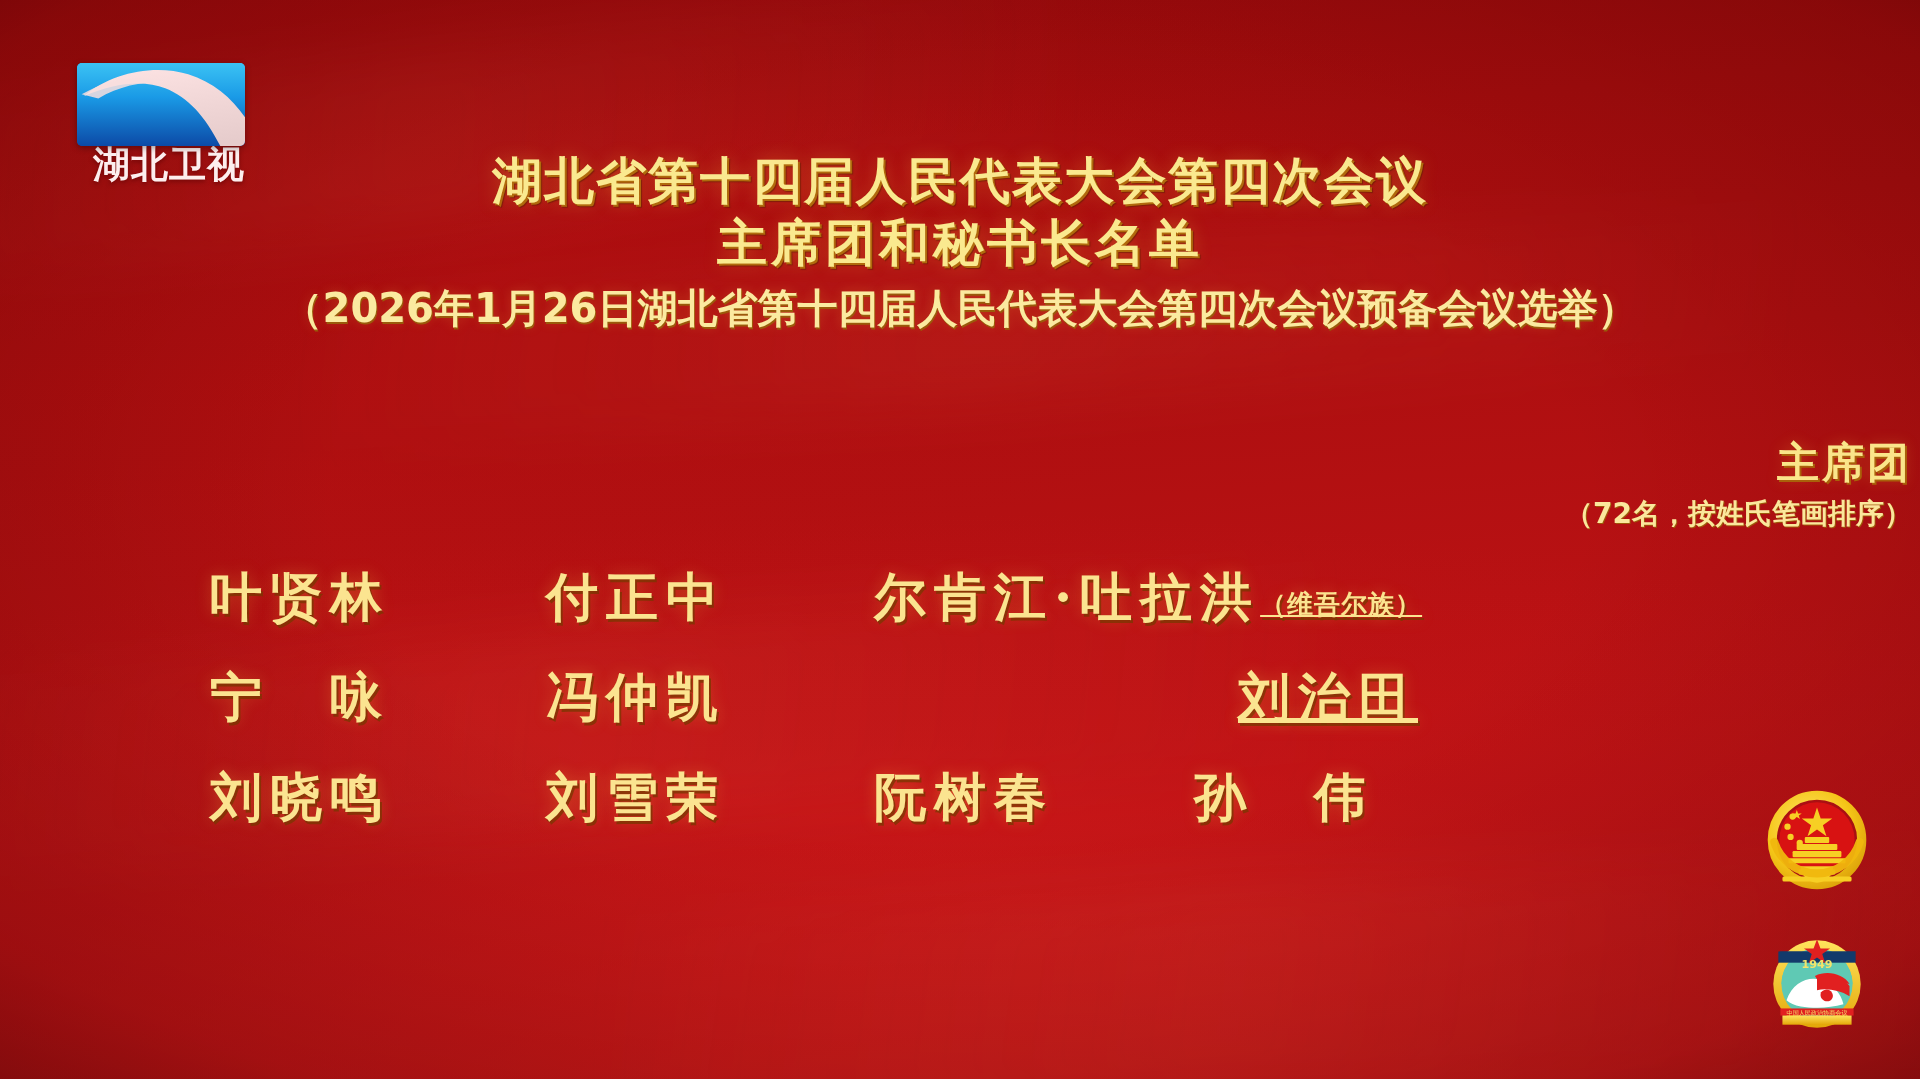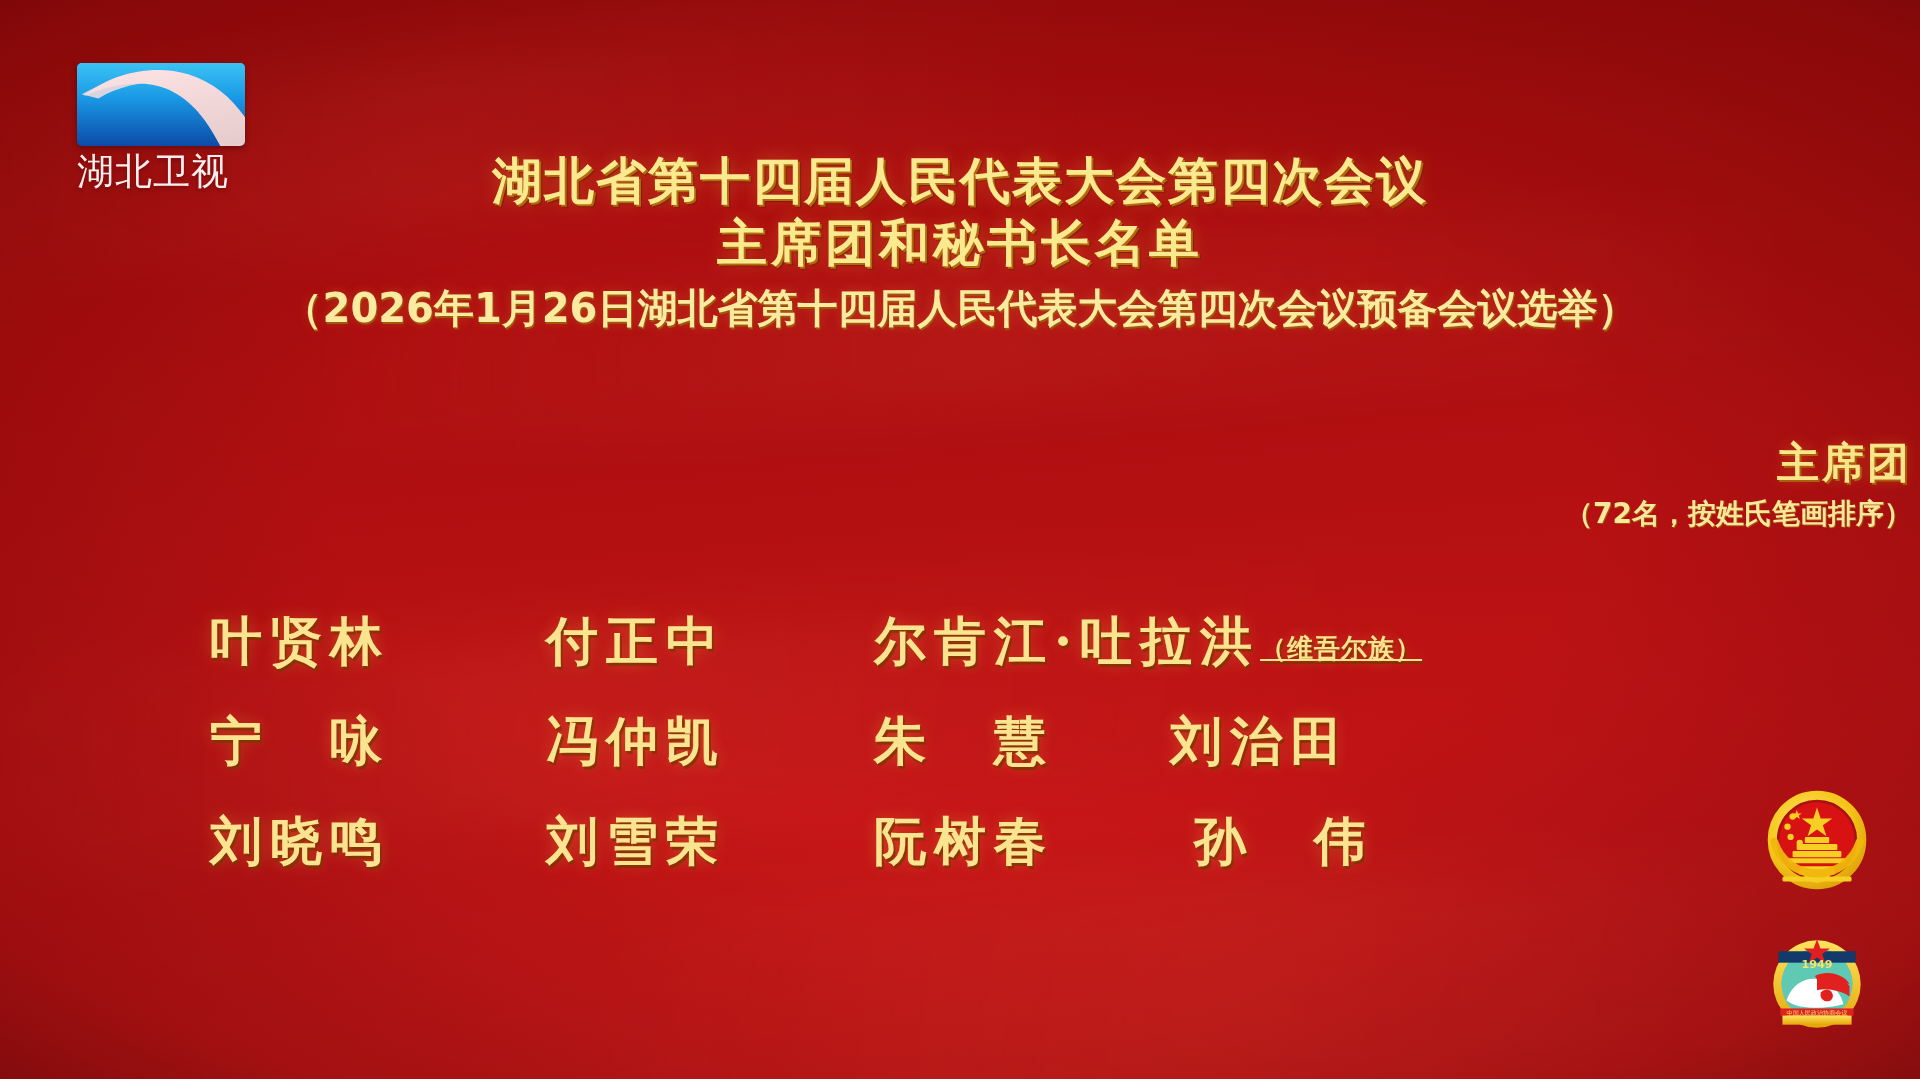--- a/index.html
+++ b/index.html
@@ -59,25 +59,24 @@
     box-shadow: 0 2px 6px rgba(0,0,0,0.35);
   }
   .logo-river {
     position: absolute;
     left: -6%;
     top: -4%;
     width: 112%;
     height: 112%;
   }
   .logo-wordmark {
-    margin-top: 7px;
     width: 168px;
-    text-align: left;
-    font-family: "DejaVu Sans", "Liberation Sans", sans-serif;
-    font-weight: 400;
+    text-align: right;
+    font-family: "DejaVu Sans", "Liberation Sans", sans-serif;
+    font-weight: 700;
     font-size: 37px;
     line-height: 1;
     letter-spacing: 1px;
     color: #fdeeee;
     text-shadow: 0 2px 4px rgba(80,0,0,0.55);
   }
 
   
   #headline {
     position: absolute;
@@ -141,21 +140,20 @@
     color: #fbe79c;
     text-shadow: 1px 1px 0 #9c5a09;
   }
 
   
   #roster {
     position: absolute;
     left: 210px;
     width: 1520px;
     top: 560px;
-    margin-top: 44px;
   }
   .roster-row {
     position: relative;
     height: 100px;
   }
   .name-cell {
     position: absolute;
     top: 0;
     white-space: nowrap;
     font-family: "DejaVu Serif", "Liberation Serif", serif;
@@ -234,22 +232,21 @@
 
   <div id="roster">
       <div class="roster-row">
         <div class="name-cell" style="left: 0px;"><span>叶贤林</span></div>
         <div class="name-cell" style="left: 336px;"><span>付正中</span></div>
         <div class="name-cell" style="left: 664px;"><span>尔肯江·吐拉洪</span><span class="ethnic">（维吾尔族）</span></div>
       </div>
       <div class="roster-row">
         <div class="name-cell" style="left: 336px;"><span>冯仲凯</span></div>
         <div class="name-cell" style="left: 0px;"><span>宁　咏</span></div>
-        <div class="name-cell" style="left: 664px;"><span>朱　慧</span></div>
-        <div class="name-cell" style="left: 960px;"><span>刘治田</span></div>
+        <div class="name-cell" style="left: 1028px; text-decoration: underline;"><span>刘治田</span></div>
       </div>
       <div class="roster-row">
         <div class="name-cell" style="left: 0px;"><span>刘晓鸣</span></div>
         <div class="name-cell" style="left: 336px;"><span>刘雪荣</span></div>
         <div class="name-cell" style="left: 664px;"><span>阮树春</span></div>
         <div class="name-cell" style="left: 984px;"><span>孙　伟</span></div>
       </div>
     </div>
 
   <div id="emblems">

